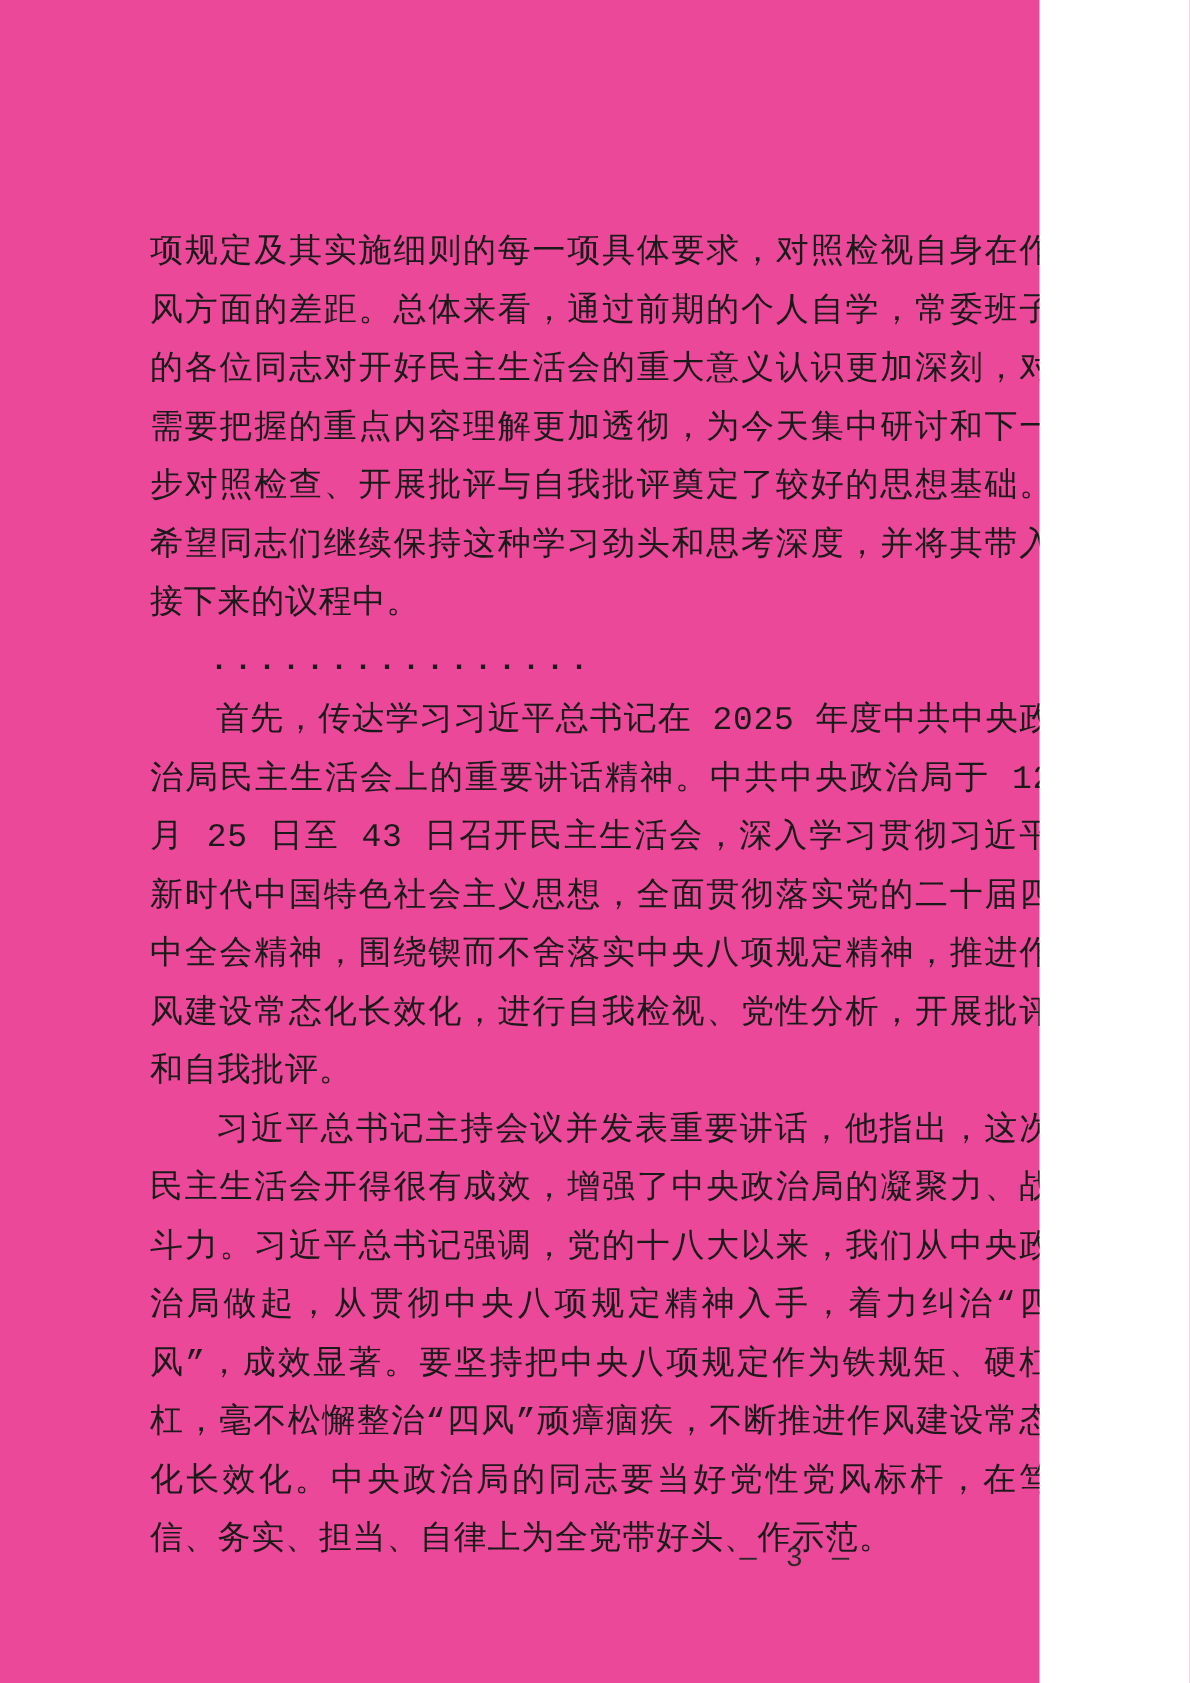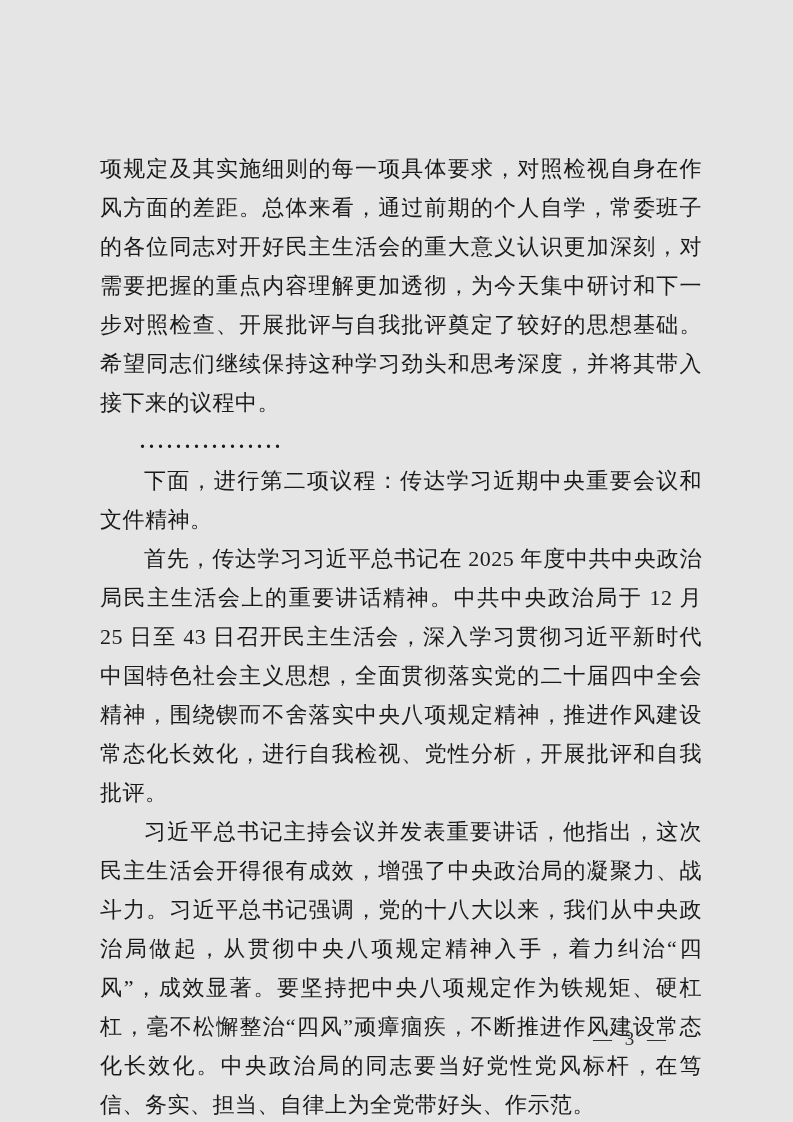--- a/index.html
+++ b/index.html
@@ -2,24 +2,24 @@
 <html><head>
 <meta charset="utf-8">
 <style>
   html, body {
     margin: 0;
     padding: 0;
     background: #ffffff;
   }
   .page {
     position: relative;
-    width: 793px;
+    width: 693px;
     height: 1122px;
-    background: #e5e5e5;
-    font-family: Liberation Serif, serif;
+    background: #ec4899;
+    font-family: Liberation Mono, monospace;
     color: #1a1a1a;
     overflow: hidden;
     box-sizing: border-box;
   }
   .content {
     position: absolute;
     left: 100px;
     top: 149px;
     width: 602px;
   }
@@ -53,18 +53,17 @@
     white-space: pre;
   }
 </style>
 </head>
 <body>
 
 <div class="page">
   <div class="content">
     <p class="para continuation">项规定及其实施细则的每一项具体要求，对照检视自身在作风方面的差距。总体来看，通过前期的个人自学，常委班子的各位同志对开好民主生活会的重大意义认识更加深刻，对需要把握的重点内容理解更加透彻，为今天集中研讨和下一步对照检查、开展批评与自我批评奠定了较好的思想基础。希望同志们继续保持这种学习劲头和思考深度，并将其带入接下来的议程中。</p>
     <p class="para dots-line">................</p>
-    <p class="para">下面，进行第二项议程：传达学习近期中央重要会议和文件精神。</p>
     <p class="para">首先，传达学习习近平总书记在 2025 年度中共中央政治局民主生活会上的重要讲话精神。中共中央政治局于 12 月 25 日至 43 日召开民主生活会，深入学习贯彻习近平新时代中国特色社会主义思想，全面贯彻落实党的二十届四中全会精神，围绕锲而不舍落实中央八项规定精神，推进作风建设常态化长效化，进行自我检视、党性分析，开展批评和自我批评。</p>
     <p class="para">习近平总书记主持会议并发表重要讲话，他指出，这次民主生活会开得很有成效，增强了中央政治局的凝聚力、战斗力。习近平总书记强调，党的十八大以来，我们从中央政治局做起，从贯彻中央八项规定精神入手，着力纠治“四风”，成效显著。要坚持把中央八项规定作为铁规矩、硬杠杠，毫不松懈整治“四风”顽瘴痼疾，不断推进作风建设常态化长效化。中央政治局的同志要当好党性党风标杆，在笃信、务实、担当、自律上为全党带好头、作示范。</p>
   </div>
   <div class="page-number">— 3 —</div>
 </div>
 
 </body></html>

